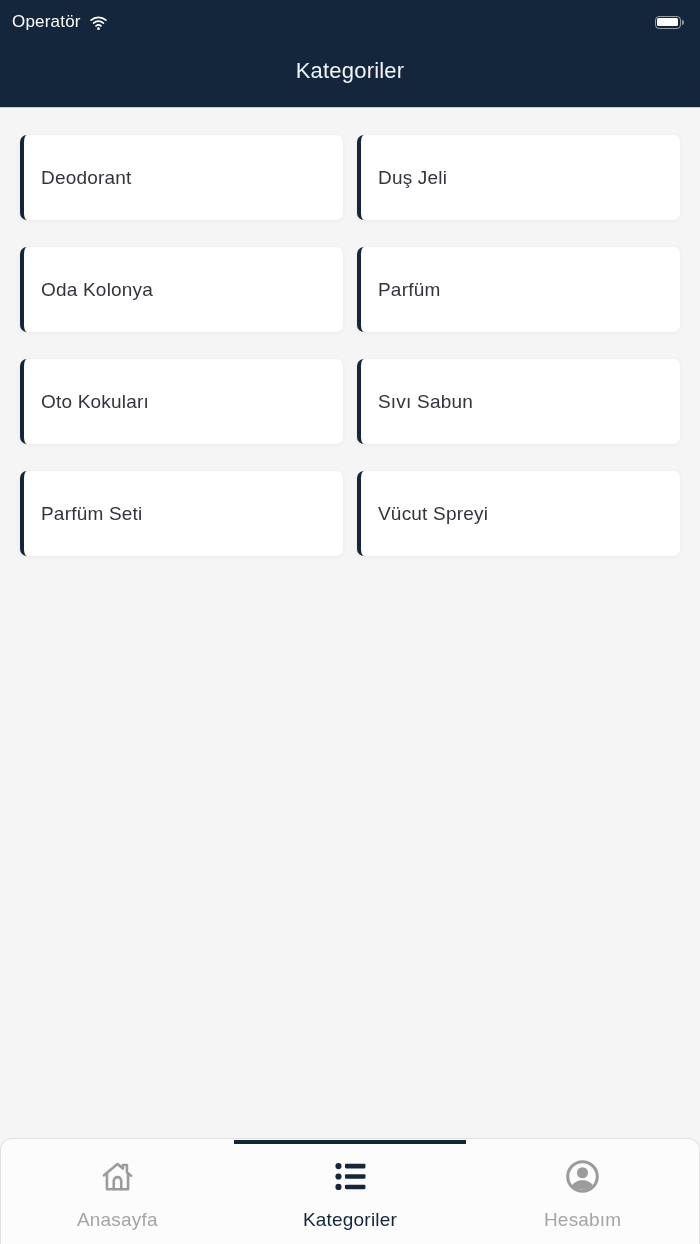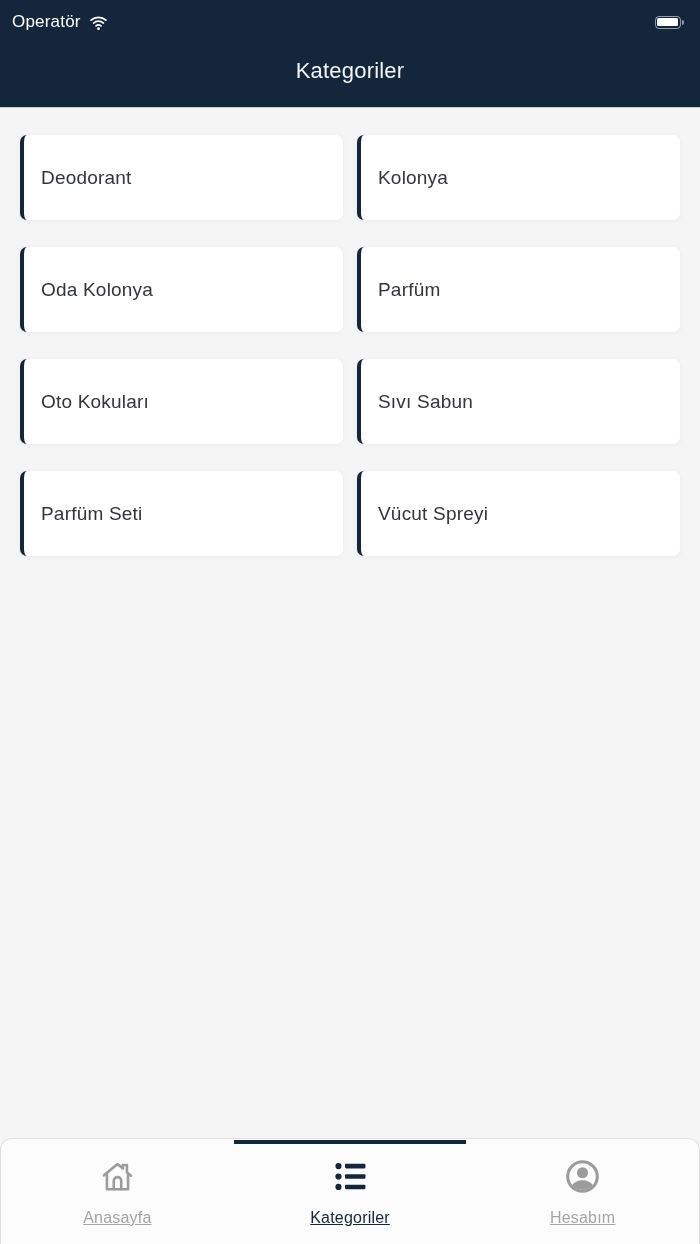--- a/index.html
+++ b/index.html
@@ -73,21 +73,21 @@
     display:flex; flex-direction:column; align-items:center;
     padding-top:18px; cursor:pointer;
   }
   .tab-indicator {
     display:none; position:absolute; top:1px; left:0; right:0; height:3.5px;
     background:#13263b;
   }
   .tab.active .tab-indicator { display:block; }
   .tab-icon { width:39px; height:39px; display:block; color:#9c9c9c; }
   .tab.active .tab-icon { color:#13263b; }
-  .tab-label { margin-top:13px; font-size:16px; color:#a5a5a6; letter-spacing:.2px;text-decoration:underline; }
+  .tab-label { margin-top:13px; font-size:19px; color:#a5a5a6; letter-spacing:.2px; }
   .tab.active .tab-label { color:#13263b; font-weight:500; }
 </style>
 </head>
 <body>
 
 <div class="screen">
 
   <header class="app-header">
     <div class="status-bar">
       <div class="status-left">
@@ -111,21 +111,21 @@
     <div class="header-title-row">
       <span class="header-title">Kategoriler</span>
     </div>
   </header>
 
   <main class="category-grid">
     <div class="category-card">
       <span class="category-label">Deodorant</span>
     </div>
     <div class="category-card">
-      <span class="category-label">Kolonya</span>
+      <span class="category-label">Duş Jeli</span>
     </div>
     <div class="category-card">
       <span class="category-label">Oda Kolonya</span>
     </div>
     <div class="category-card">
       <span class="category-label">Parfüm</span>
     </div>
     <div class="category-card">
       <span class="category-label">Oto Kokuları</span>
     </div>

